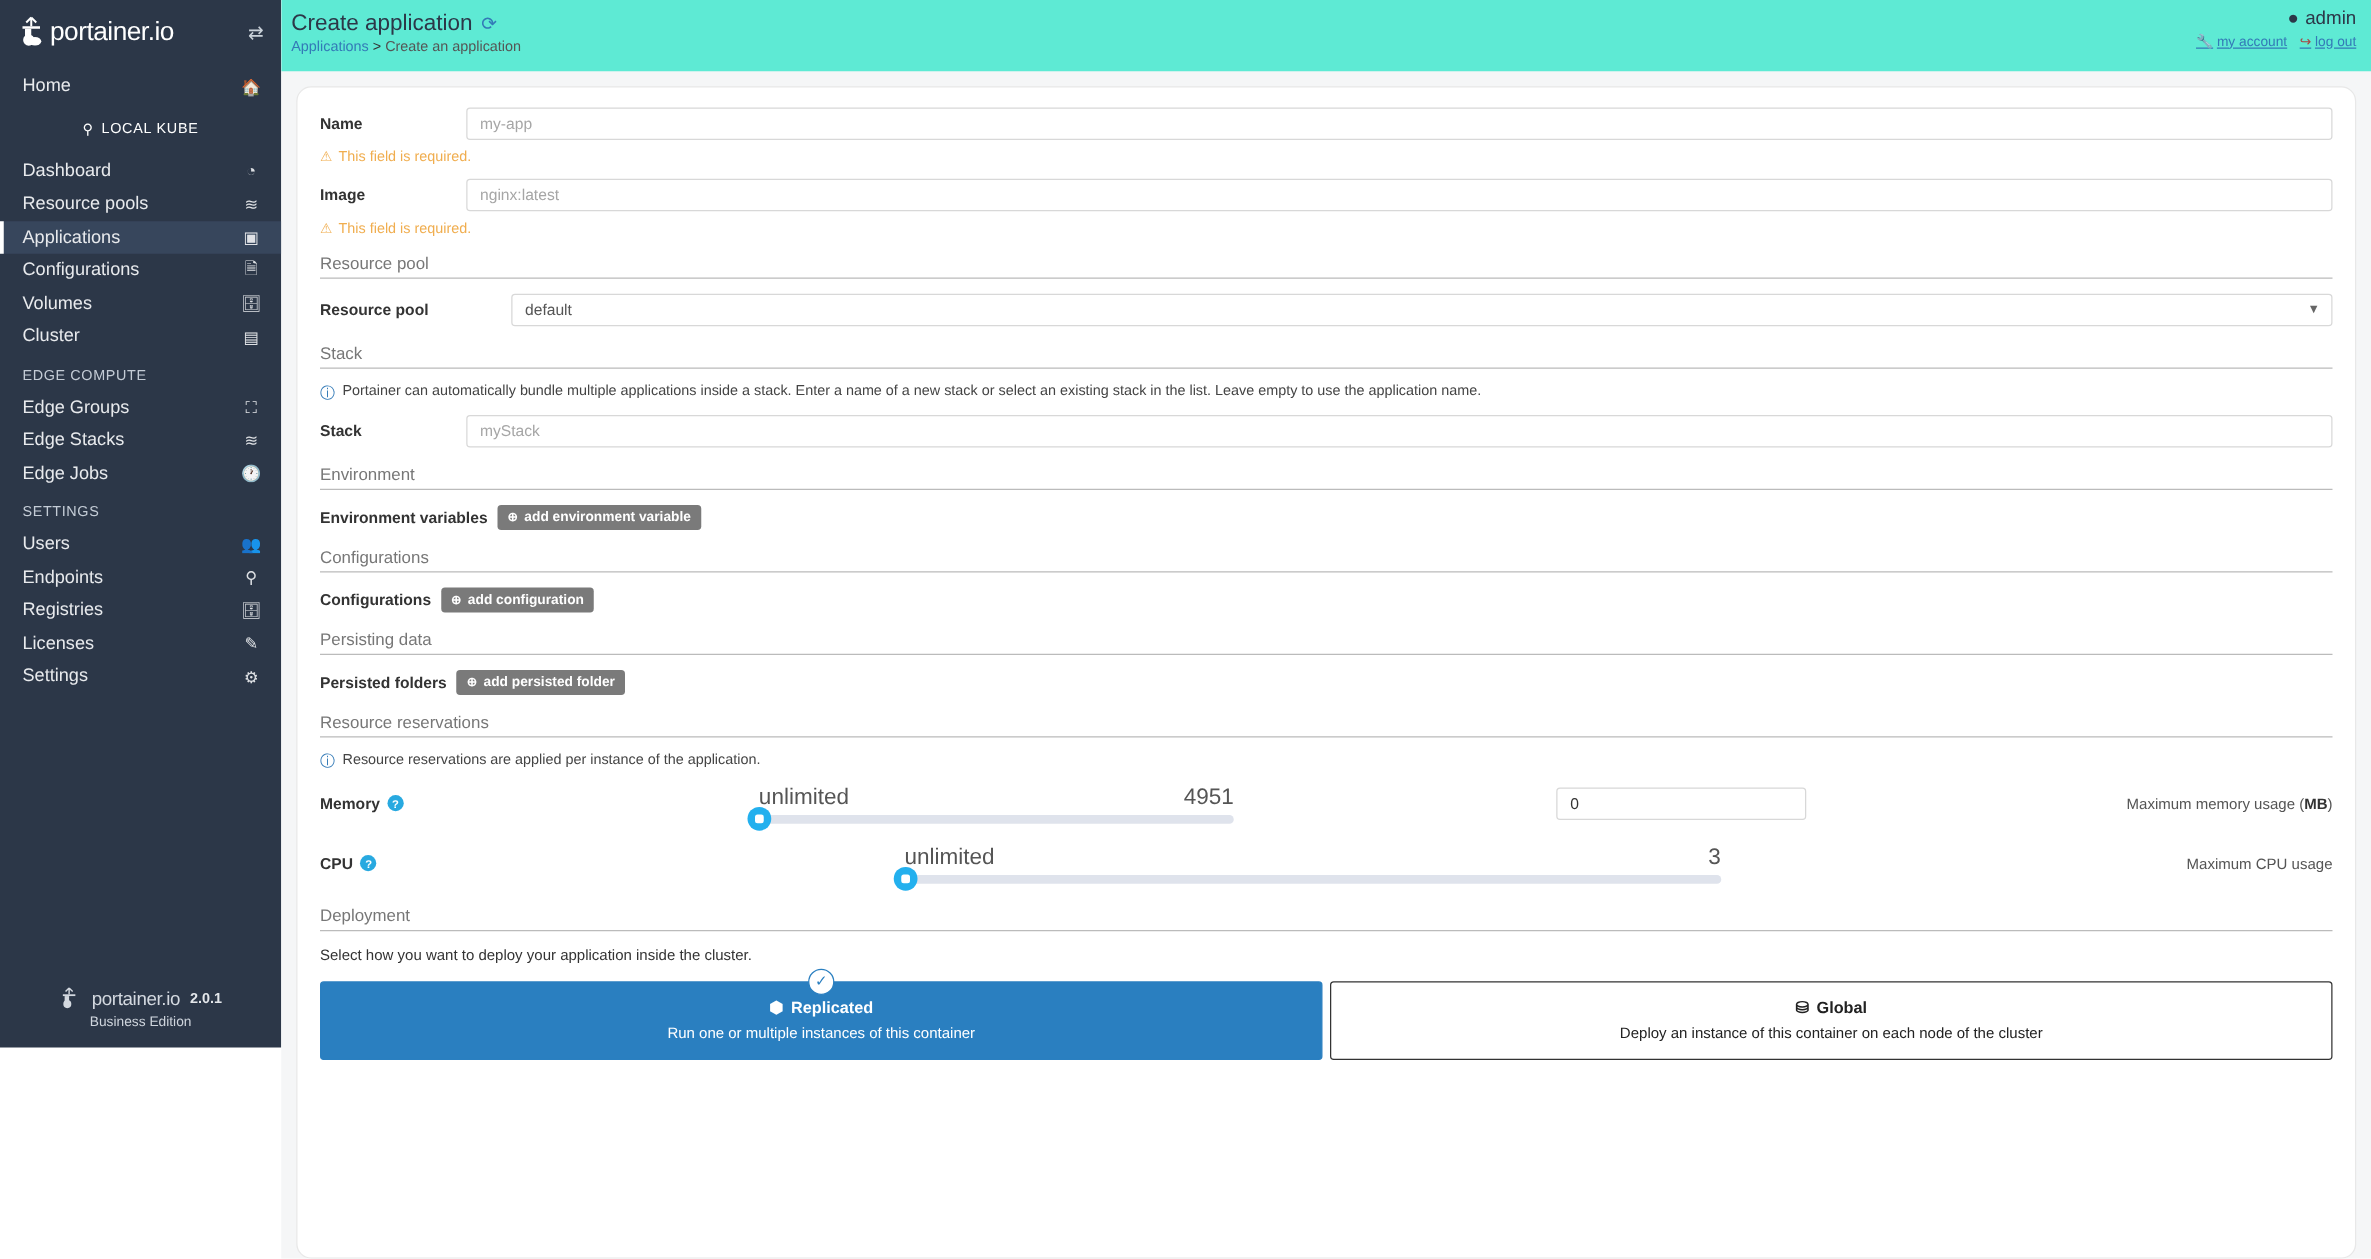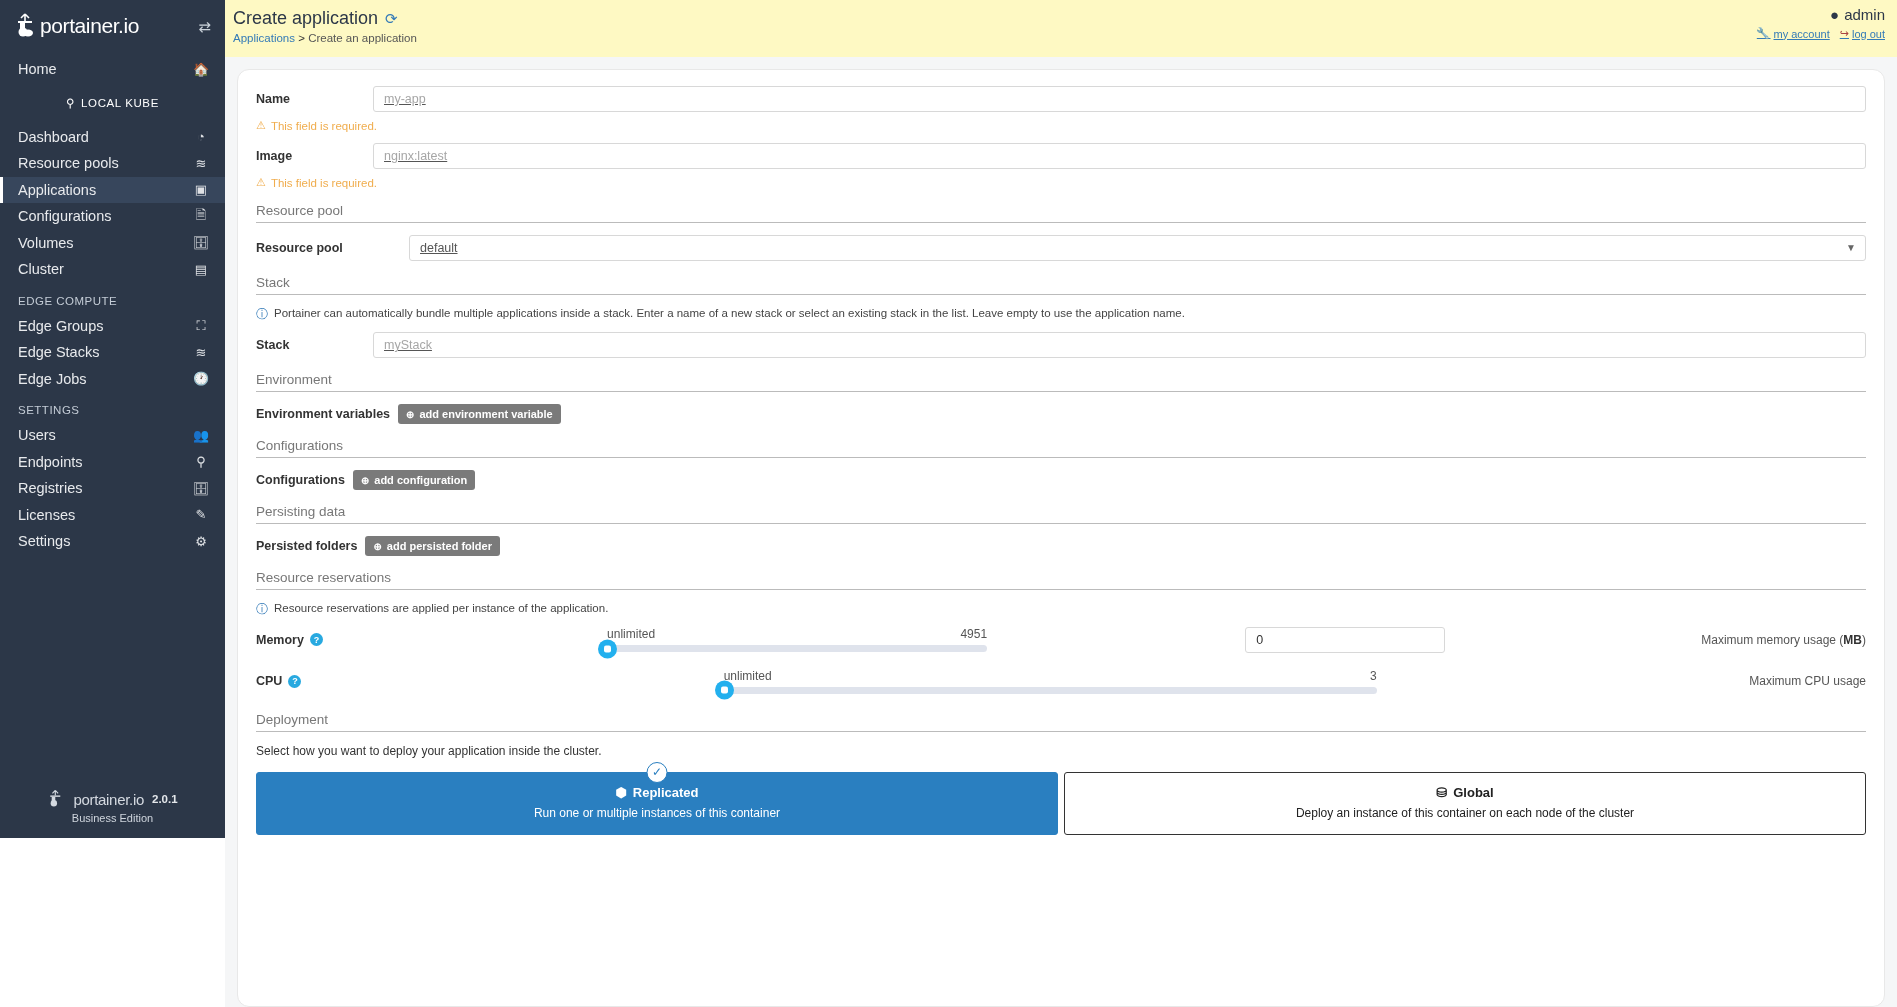--- a/index.html
+++ b/index.html
@@ -52,21 +52,21 @@
   }
   .sb-foot-row { display: flex; align-items: center; justify-content: center; gap: 8px; }
   .sb-foot-logo { font-size: 15px; color: #d4d9e0; letter-spacing: -.3px; }
   .sb-ver { font-size: 11.5px; color: #e4e7eb; font-weight: 700; }
   .sb-edition { font-size: 11px; color: #cfd5dd; margin-top: 3px; }
 
   
   .main { flex: 1 1 auto; height: 1007px; background: #f5f6f7; position: relative; overflow: hidden; }
 
   .topbar {
-    height: 57px; background: #fef9c3; position: relative;
+    height: 57px; background: #5eead4; position: relative;
     padding: 8px 0 0 8px;
   }
   .page-title {
     font-size: 18px; color: #2c3748; font-weight: 400;
     display: flex; align-items: center; gap: 7px;
   }
   .refresh-ico { color: #337ab7; font-size: 15px; cursor: pointer; }
   .crumbs { font-size: 11.5px; color: #555; margin-top: 3px; }
   .crumbs a { color: #337ab7; text-decoration: none; cursor: pointer; }
   .crumbs .sep { color: #333; }
@@ -89,21 +89,20 @@
   .frow { display: flex; align-items: center; }
   .flabel {
     width: 117px; min-width: 117px; font-size: 12.5px; font-weight: 700; color: #333;
     display: flex; align-items: center; gap: 5px;
   }
   .fctl { flex: 1 1 auto; }
   .txt {
     width: 100%; height: 26px; border: 1px solid #d8d8d8; border-radius: 3px;
     padding: 0 10px; font-size: 12.5px; color: #555; background: #fff;
     font-family: "Liberation Sans", sans-serif;
-    text-decoration: underline;
   }
   .txt::placeholder { color: #a6a6a6; }
   select.txt { appearance: none; -webkit-appearance: none; padding-right: 26px;
     background-image: none; cursor: pointer; }
   .selwrap { position: relative; margin-left: 36px; }
   .selwrap .chev {
     position: absolute; right: 10px; top: 50%; transform: translateY(-52%);
     pointer-events: none; color: #666; font-size: 10px;
   }
   .err {
@@ -133,21 +132,21 @@
   
   .slider-row { display: flex; align-items: center; margin-top: 8px; justify-content: space-between; }
   .sl-label { width: 117px; min-width: 117px; font-size: 12.5px; font-weight: 700; color: #333;
               display: flex; align-items: center; gap: 6px; }
   .help-ico {
     width: 13px; height: 13px; border-radius: 50%; background: #28a9e0; color: #fff;
     font-size: 9px; font-weight: 700; display: inline-flex; align-items: center;
     justify-content: center; cursor: pointer;
   }
   .sl-wrap { position: relative; }
-  .sl-top { display: flex; justify-content: space-between; font-size: 12px; color: #555; margin-bottom: 4px; }
+  .sl-top { display: flex; justify-content: space-between; font-size: 18px; color: #555; margin-bottom: 4px; }
   .sl-track { height: 7px; background: #dfe3ec; border-radius: 4px; position: relative; }
   .sl-handle {
     position: absolute; left: -9px; top: 50%; transform: translateY(-50%);
     width: 19px; height: 19px; border-radius: 50%; background: #23b0ee;
     display: flex; align-items: center; justify-content: center; cursor: pointer;
   }
   .sl-handle:after { content:""; width: 7px; height: 7px; background: #fff; border-radius: 2px; }
   .mem-input {
     width: 200px; height: 26px; border: 1px solid #d8d8d8; border-radius: 3px;
     padding: 0 10px; font-size: 12.5px; color: #333; margin-left: 24px;

